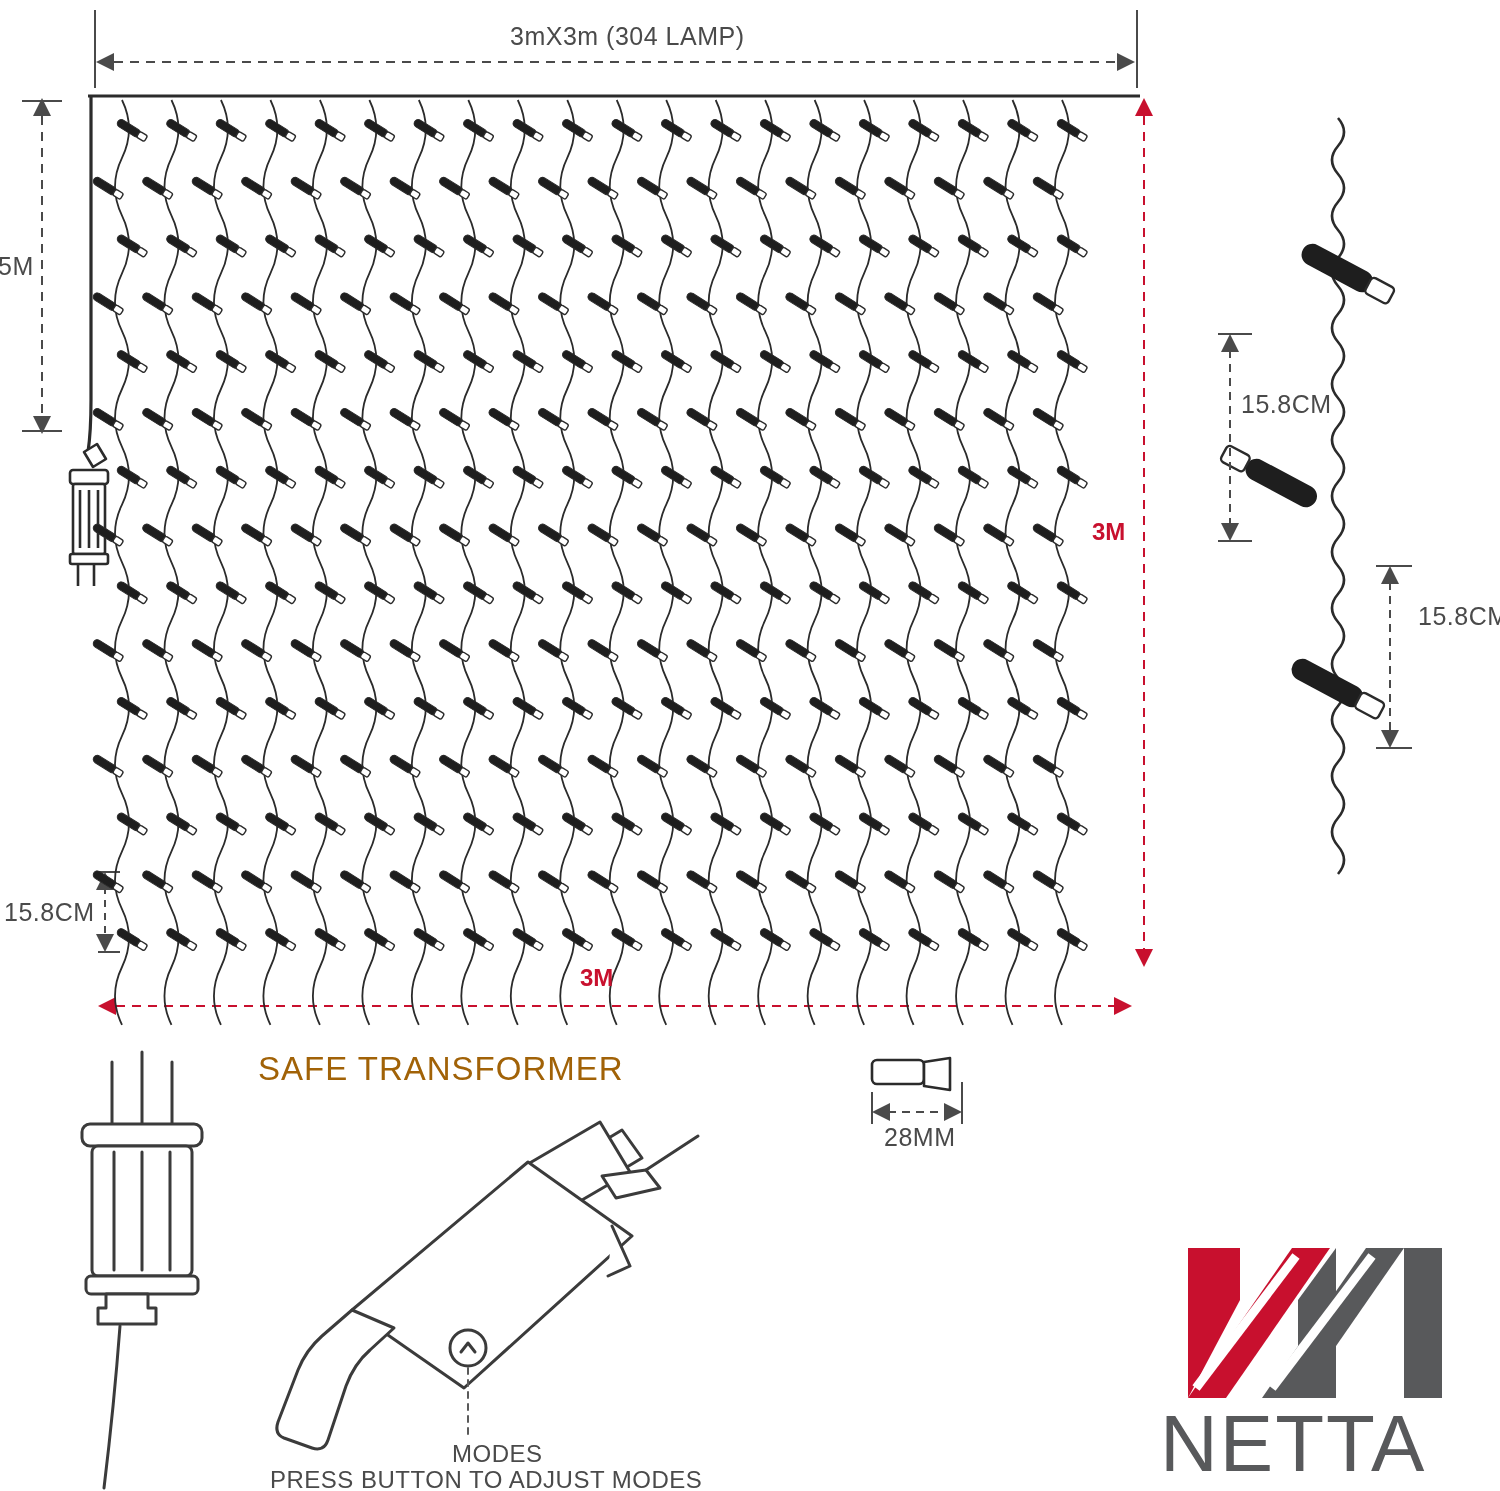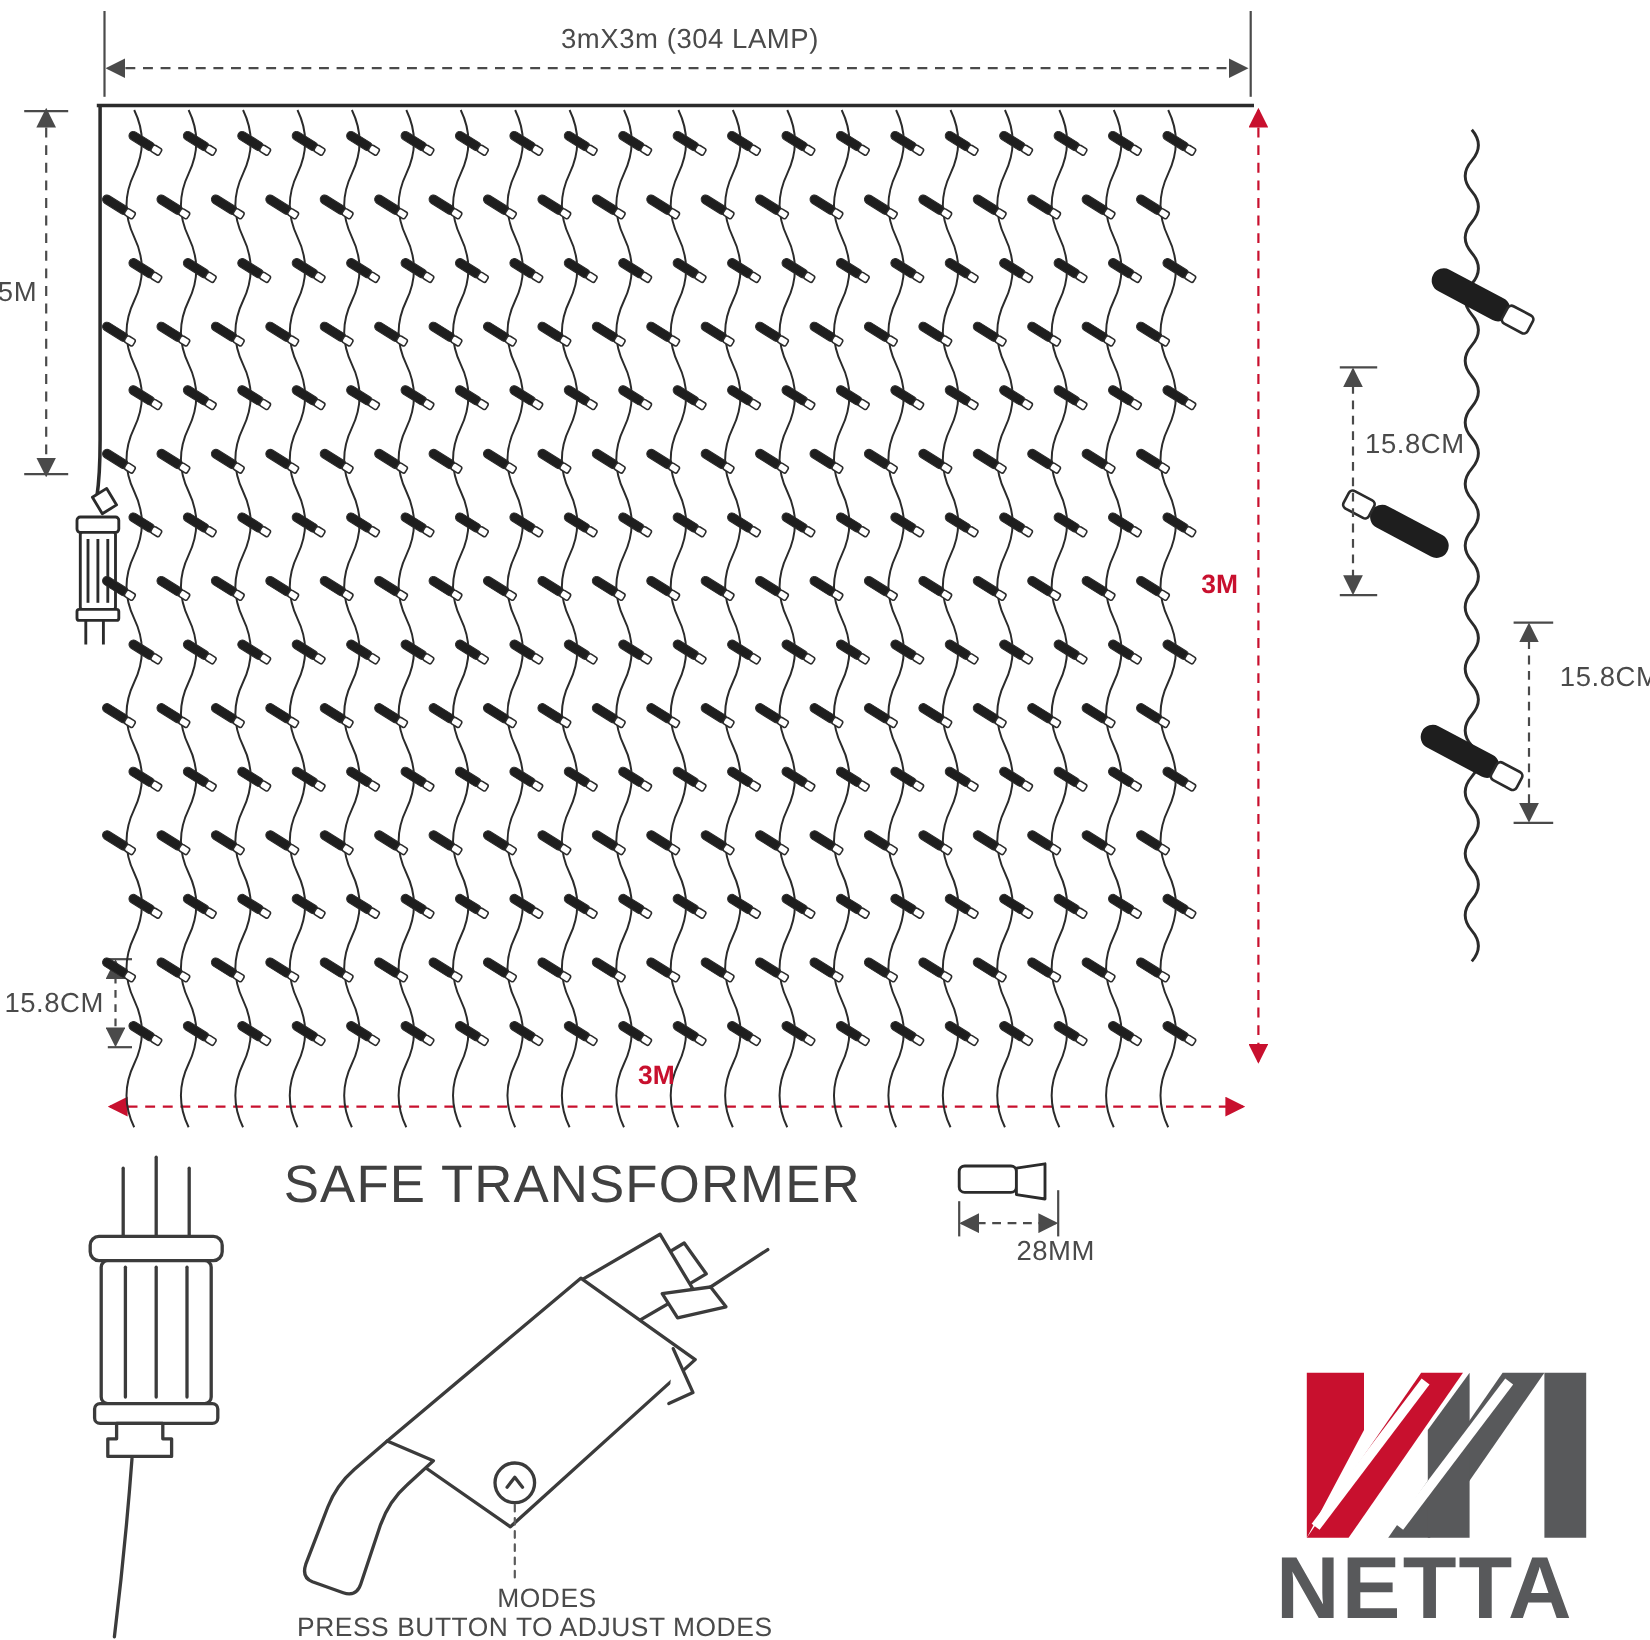--- a/index.html
+++ b/index.html
@@ -7,21 +7,21 @@
     width:1500px;height:1491px;
     background:#ffffff;
     font-family:"Liberation Sans", sans-serif;
     color:#3b3b3b;
     position:relative;
     overflow:hidden;
   }
   .abs{position:absolute;}
   .lbl{font-size:25px;color:#4a4a4a;letter-spacing:.5px;white-space:nowrap;}
   .lbl-red{font-size:24px;color:#c8102e;font-weight:bold;white-space:nowrap;}
-  .lbl-big{font-size:48px;color:#404040;letter-spacing:1px;white-space:nowrap;}
+  .lbl-big{font-size:33px;color:#a16207;letter-spacing:1px;white-space:nowrap;}
   .lbl-mid{font-size:24px;color:#4a4a4a;letter-spacing:.5px;white-space:nowrap;}
   svg{display:block;}
   .nolayout{position:absolute;top:0;left:0;}
 </style>
 </head>
 <body>
 
 <svg class="nolayout" width="1500" height="1491" viewBox="0 0 1500 1491">
   <defs>
     <marker id="arrR" markerWidth="9" markerHeight="9" refX="8" refY="4.5" orient="auto">
@@ -1399,21 +1399,21 @@
 <div class="abs lbl-red" style="left:1092px;top:518px;">3M</div>
 
 <div class="abs lbl-red" style="left:580px;top:964px;">3M</div>
 
 <div class="abs lbl" style="left:4px;top:898px;">15.8CM</div>
 
 <div class="abs lbl" style="left:1241px;top:390px;">15.8CM</div>
 
 <div class="abs lbl" style="left:1418px;top:602px;">15.8CM</div>
 
-<div class="abs lbl" style="left:884px;top:1123px;margin-left:40px;">28MM</div>
+<div class="abs lbl" style="left:884px;top:1123px;">28MM</div>
 
 <div class="abs lbl-big" style="left:258px;top:1050px;">SAFE TRANSFORMER</div>
 
 <div class="abs lbl-mid" style="left:452px;top:1440px;">MODES</div>
 
 <div class="abs lbl-mid" style="left:270px;top:1466px;">PRESS BUTTON TO ADJUST MODES</div>
 
-<div class="abs" style="left:1160px;top:1398px;font-size:80px;font-weight:bold;color:#58595b;letter-spacing:2px;">NETTA</div>
+<div class="abs" style="left:1160px;top:1398px;font-size:80px;font-weight:normal;color:#58595b;letter-spacing:2px;">NETTA</div>
 
 </body></html>

